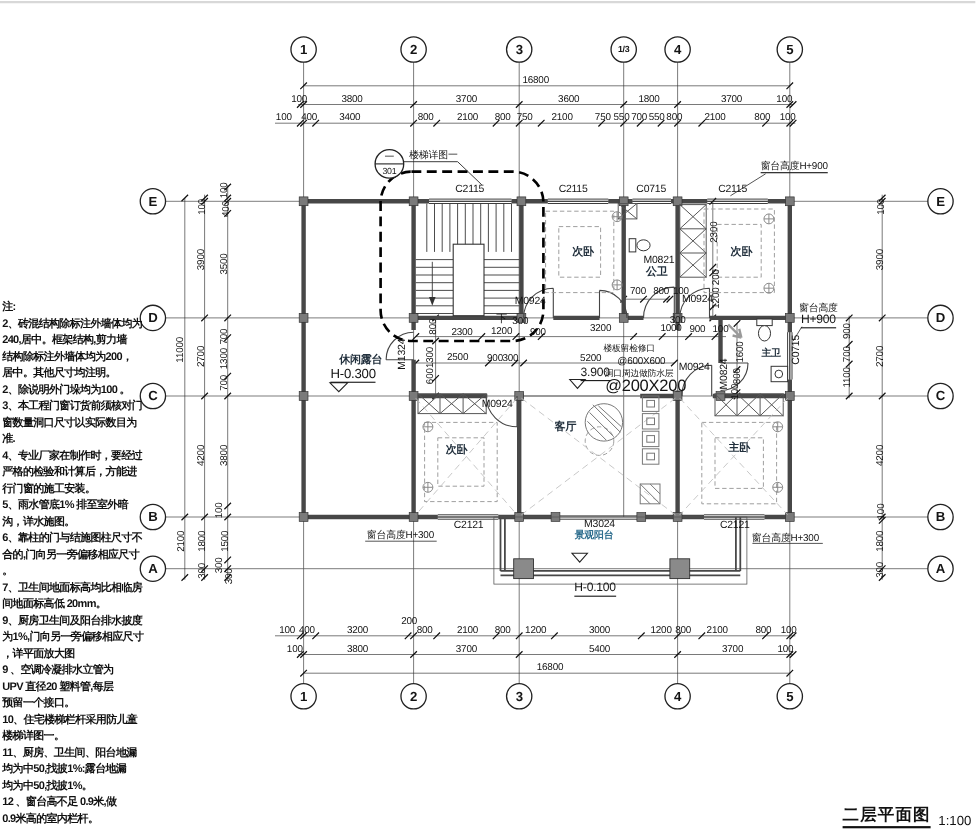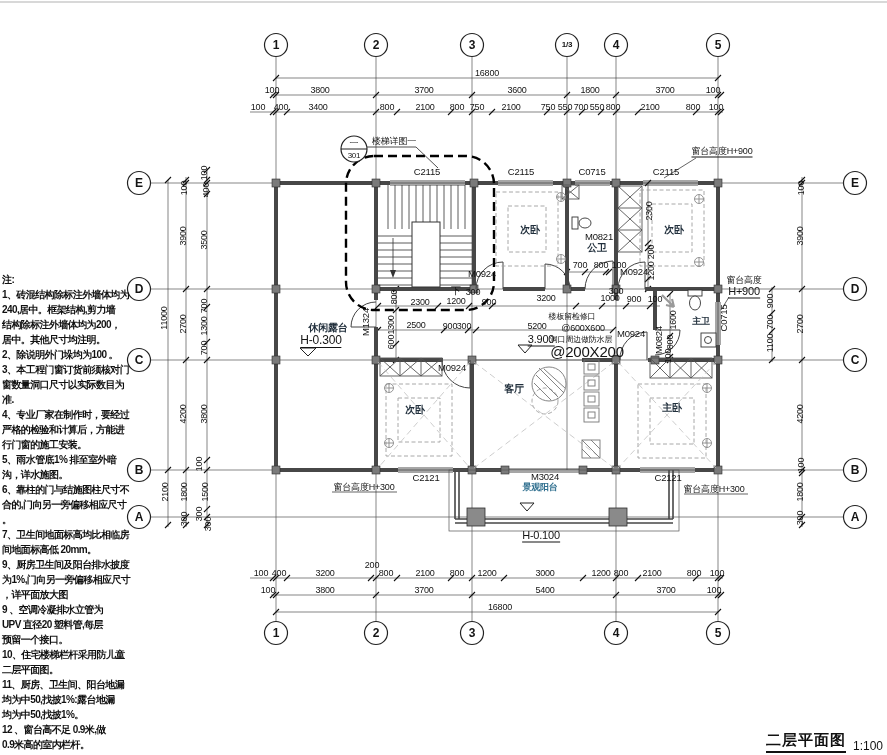--- a/index.html
+++ b/index.html
@@ -482,21 +482,21 @@
       <span class="lbl ann u" style="left: 541px; top: 497px; font-size: 11px; margin-top: 39px;">H-0.100</span>
       <span class="lbl ann" style="left: 572px; top: 317px; font-size: 8px;">楼板留检修口</span>
       <span class="lbl ann" style="left: 583px; top: 328px; font-size: 9px;">@600X600</span>
       <span class="lbl ann" style="left: 581px; top: 340px; font-size: 8px;">洞口周边做防水层</span>
       <span class="lbl ann" style="left: 587px; top: 351px; font-size: 15px;">@200X200</span>
     </div>
 
 <div class="notes">
 
 <div class="note-line">注:</div>
-      <div class="note-line">1、砖混结构除标注外墙体均为</div>
+      <div class="note-line">2、砖混结构除标注外墙体均为</div>
       <div class="note-line">240,居中。框架结构,剪力墙</div>
       <div class="note-line">结构除标注外墙体均为200，</div>
       <div class="note-line">居中。其他尺寸均注明。</div>
       <div class="note-line">2、除说明外门垛均为100 。</div>
       <div class="note-line">3、本工程门窗订货前须核对门</div>
       <div class="note-line">窗数量洞口尺寸以实际数目为</div>
       <div class="note-line">准.</div>
       <div class="note-line">4、专业厂家在制作时，要经过</div>
       <div class="note-line">严格的检验和计算后，方能进</div>
       <div class="note-line">行门窗的施工安装。</div>
@@ -507,21 +507,21 @@
       <div class="note-line">。</div>
       <div class="note-line">7、卫生间地面标高均比相临房</div>
       <div class="note-line">间地面标高低 20mm。</div>
       <div class="note-line">9、厨房卫生间及阳台排水披度</div>
       <div class="note-line">为1%,门向另一旁偏移相应尺寸</div>
       <div class="note-line">，详平面放大图</div>
       <div class="note-line">9 、空调冷凝排水立管为</div>
       <div class="note-line">UPV 直径20 塑料管,每层</div>
       <div class="note-line">预留一个接口。</div>
       <div class="note-line">10、住宅楼梯栏杆采用防儿童</div>
-      <div class="note-line">二层平面图。</div>
+      <div class="note-line">楼梯详图一。</div>
       <div class="note-line">11、厨房、卫生间、阳台地漏</div>
       <div class="note-line">均为中50,找披1%:露台地漏</div>
       <div class="note-line">均为中50,找披1%。</div>
       <div class="note-line">12 、窗台高不足 0.9米,做</div>
       <div class="note-line">0.9米高的室内栏杆。</div>
     </div>
 
 <div class="titleblock">
   <span class="main-title">二层平面图</span><span class="scale">1:100</span>
 </div>

